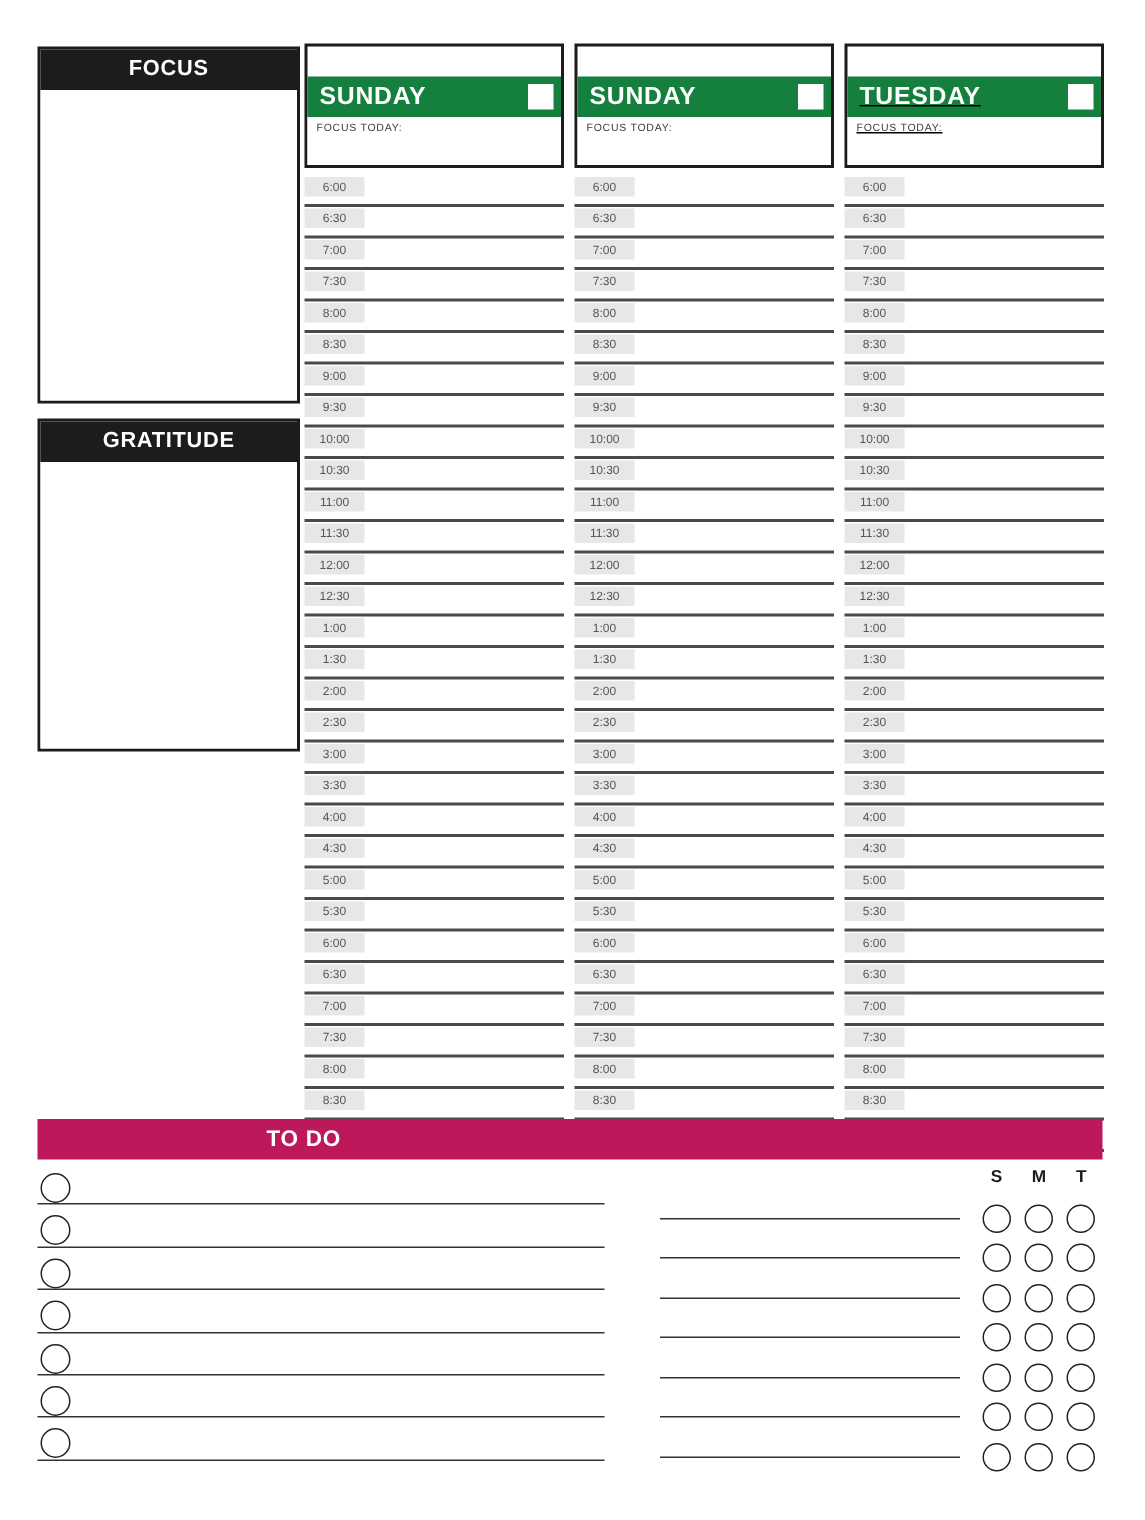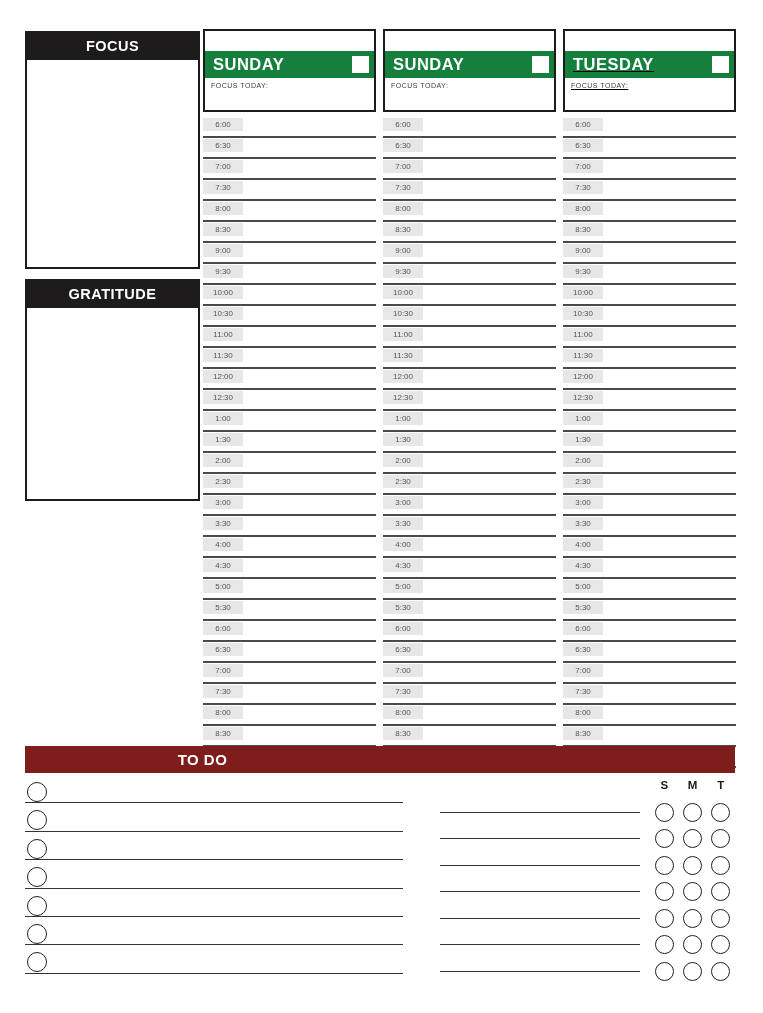--- a/index.html
+++ b/index.html
@@ -50,21 +50,21 @@
   .slot { position: relative; height: 21px; border-bottom: 2px solid #4a4a4a; }
   .slot-chip {
     position: absolute; left: 0; top: 1px;
     width: 40px; height: 13px;
     background: #e7e7e7; color: #555555;
     font-size: 8px; line-height: 13px; text-align: center;
   }
   
   .bottom-bar {
     position: absolute; left: 25px; top: 746px; width: 710px; height: 27px;
-    background: #7f1d1d; display: flex;
+    background: #be185d; display: flex;
   }
   .bottom-bar .bar-label {
     width: 50%; color: #ffffff; font-weight: 700; font-size: 15px;
     letter-spacing: 0.5px; display: flex; align-items: center; justify-content: center;
   }
   
   .todo-list { position: absolute; left: 25px; top: 779px; width: 378px; }
   .todo-row { position: relative; height: 28.4px; }
   .todo-circle {
     position: absolute; left: 2px; top: 3px;

